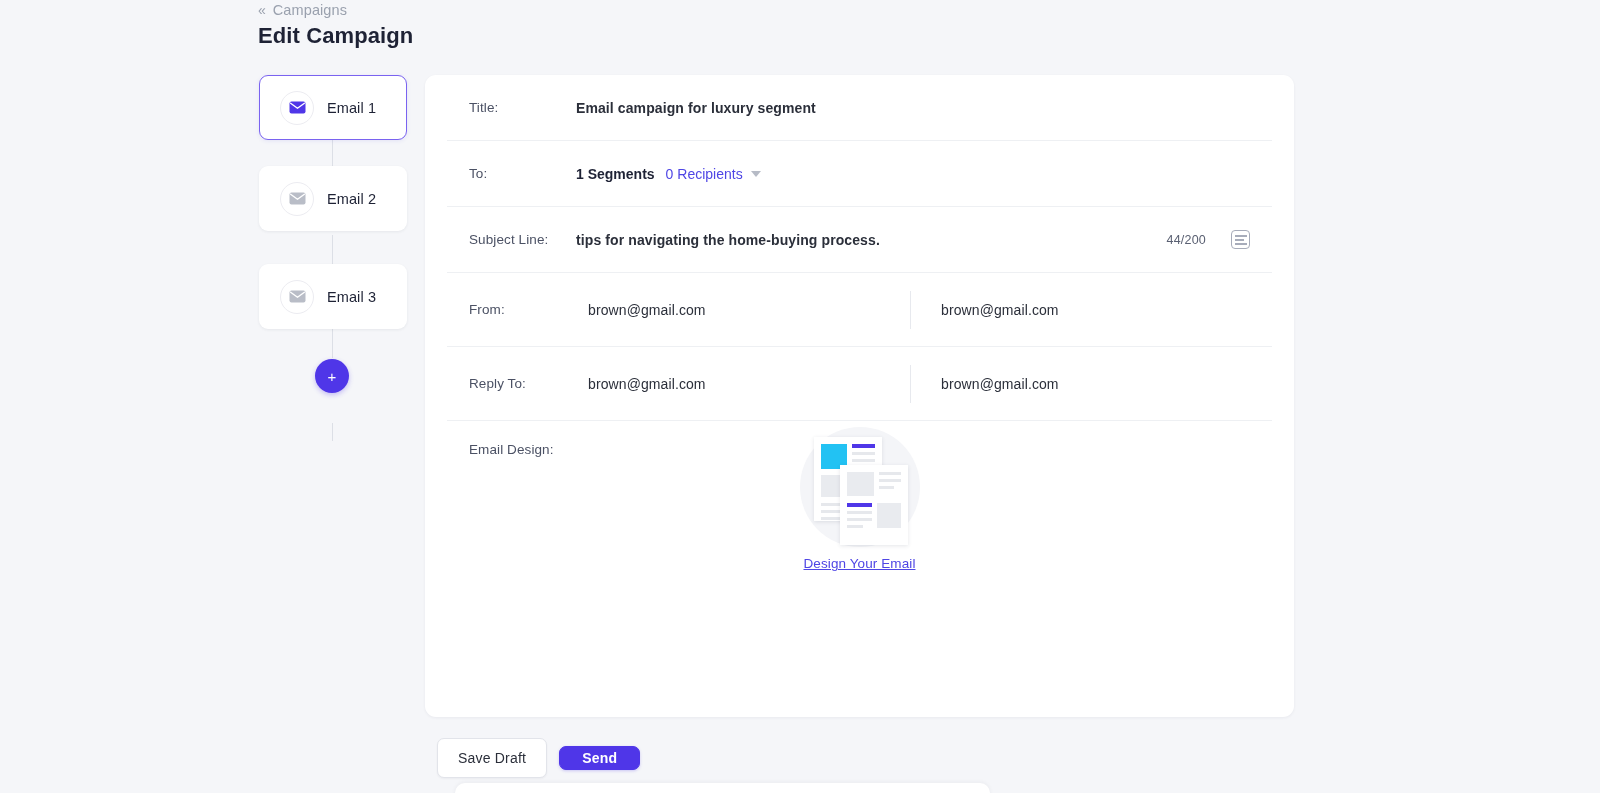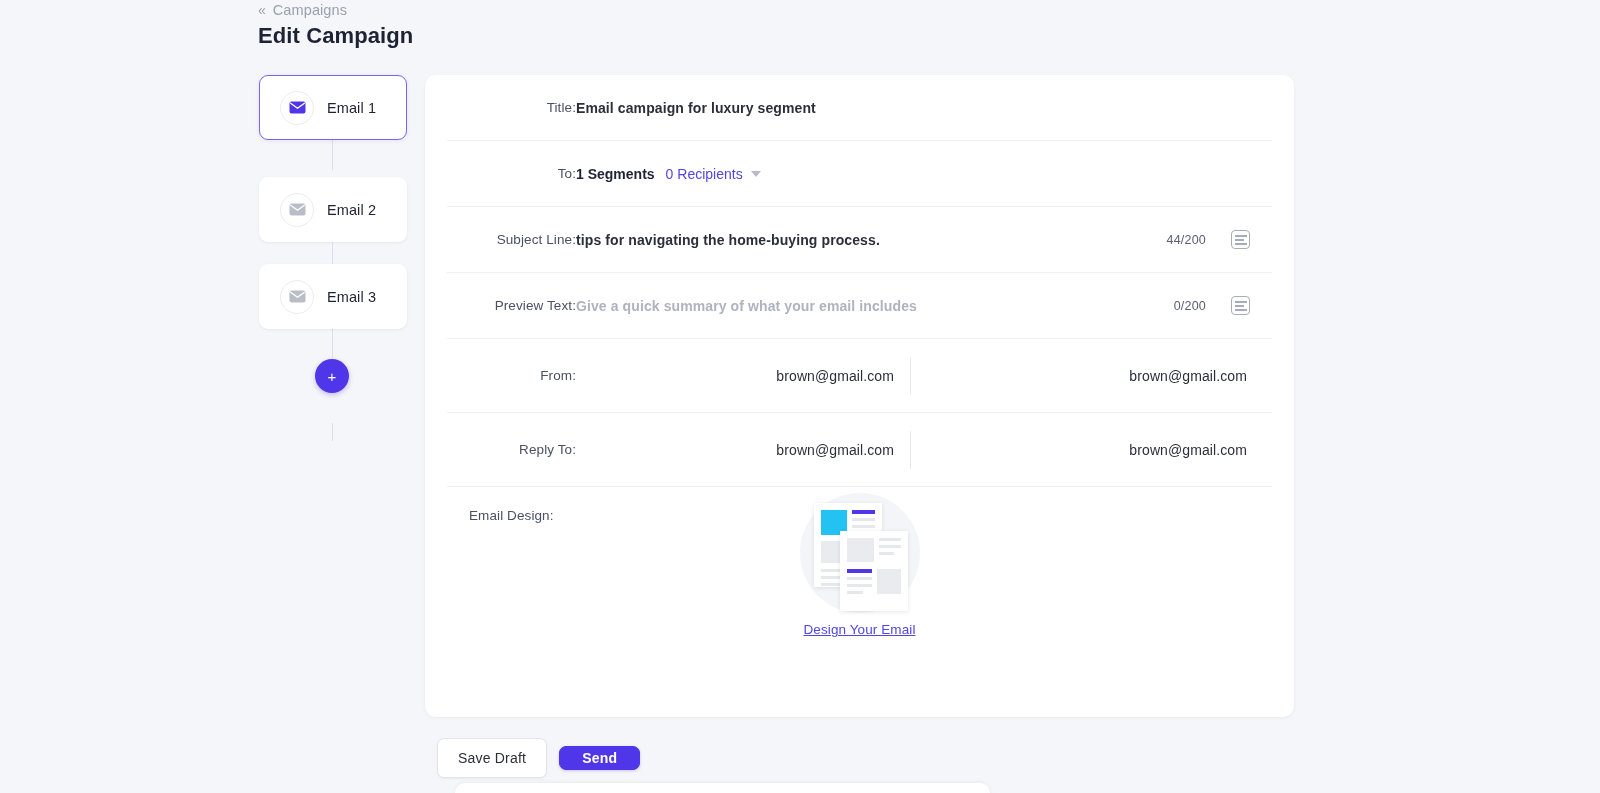--- a/index.html
+++ b/index.html
@@ -126,21 +126,20 @@
     box-shadow: 0 1px 3px rgba(32,38,60,.06);
     padding: 0 22px;
   }
   .row {
     display: flex;
     align-items: center;
     border-bottom: 1px solid #eef0f3;
     height: 66px;
     padding: 0 0 0 22px;
     position: relative;
-    text-align: right;
   }
   .row-label {
     width: 107px;
     flex: 0 0 107px;
     font-size: 13.5px;
     color: #4b5164;
     letter-spacing: .1px;
   }
   .row-value {
     font-size: 14px;
@@ -330,21 +329,21 @@
     <div class="step selected" style="position:absolute;top:0;">
       <span class="step-icon">
         <svg width="17" height="13" viewBox="0 0 17 13">
           <rect x="0.5" y="0.5" width="16" height="12" rx="2" fill="#4f36e8"></rect>
           <path d="M1.6 2.2 L8.5 7.2 L15.4 2.2" stroke="#ffffff" stroke-width="1.4" fill="none" stroke-linecap="round" stroke-linejoin="round"></path>
         </svg>
       </span>
       <span class="step-label">Email 1</span>
     </div>
 
-    <div class="step" style="position:absolute;top:102px;">
+    <div class="step" style="position:absolute;top:91px;">
       <span class="step-icon">
         <svg width="17" height="13" viewBox="0 0 17 13">
           <rect x="0.5" y="0.5" width="16" height="12" rx="2" fill="#b9bdc7"></rect>
           <path d="M1.6 2.2 L8.5 7.2 L15.4 2.2" stroke="#ffffff" stroke-width="1.4" fill="none" stroke-linecap="round" stroke-linejoin="round"></path>
         </svg>
       </span>
       <span class="step-label">Email 2</span>
     </div>
 
     <div class="step" style="position:absolute;top:189px;">
@@ -381,30 +380,20 @@
     <div class="row-label">Subject Line:</div>
     <div class="row-value">tips for navigating the home-buying process.</div>
     <div class="counter">44/200</div>
     <div class="merge-icon">
       <i></i>
       <i></i>
       <i></i>
     </div>
   </div>
 
-  <div class="row">
-    <div class="row-label">Preview Text:</div>
-    <div class="row-value placeholder">Give a quick summary of what your email includes</div>
-    <div class="counter">0/200</div>
-    <div class="merge-icon">
-      <i></i>
-      <i></i>
-      <i></i>
-    </div>
-  </div>
 
   <div class="row" style="height:74px;">
     <div class="row-label">From:</div>
     <div class="dual">
       <div class="dual-col">brown@gmail.com</div>
       <div class="v-divider"></div>
       <div class="dual-col">brown@gmail.com</div>
     </div>
   </div>
 

